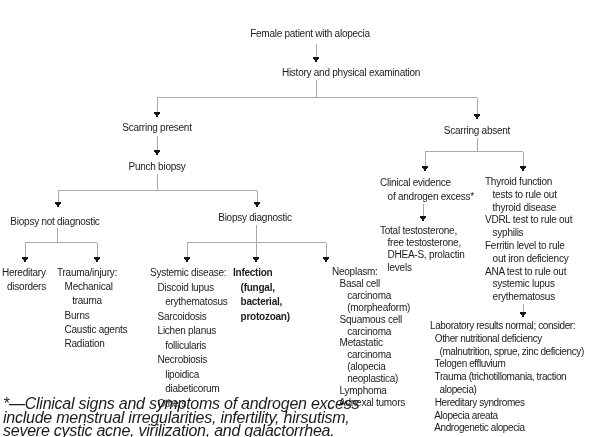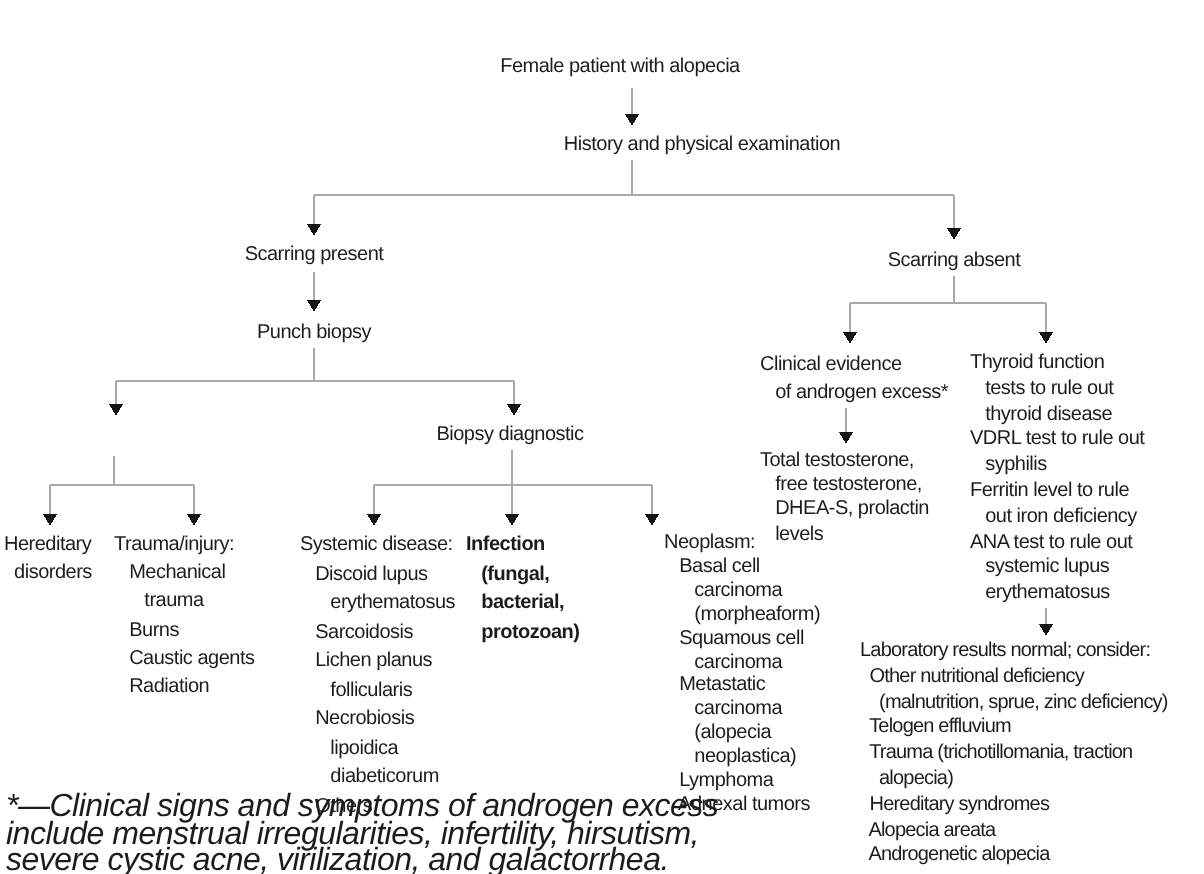--- a/index.html
+++ b/index.html
@@ -100,20 +100,21 @@
       <polygon class="ahead" points="519.5,166 526.5,166 523,172"></polygon>
       <polygon class="ahead" points="419.5,216 426.5,216 423,222"></polygon>
       <polygon class="ahead" points="519.5,312 526.5,312 523,318"></polygon>
     </g>
   </svg>
 
   <div class="t node" id="n-patient">Female patient with alopecia</div>
   <div class="t node" id="n-history">History and physical examination</div>
   <div class="t node" id="n-scarring-present">Scarring present</div>
   <div class="t node" id="n-punch-biopsy">Punch biopsy</div>
+  <div class="t node" id="n-biopsy-not-diag">Biopsy not diagnostic</div>
   <div class="t node" id="n-biopsy-diag">Biopsy diagnostic</div>
   <div class="t node" id="n-scarring-absent">Scarring absent</div>
 
   <div class="t block" id="b-hereditary">Hereditary
   disorders</div>
   <div class="t block" id="b-trauma">Trauma/injury:
    Mechanical
       trauma
    Burns
    Caustic agents

